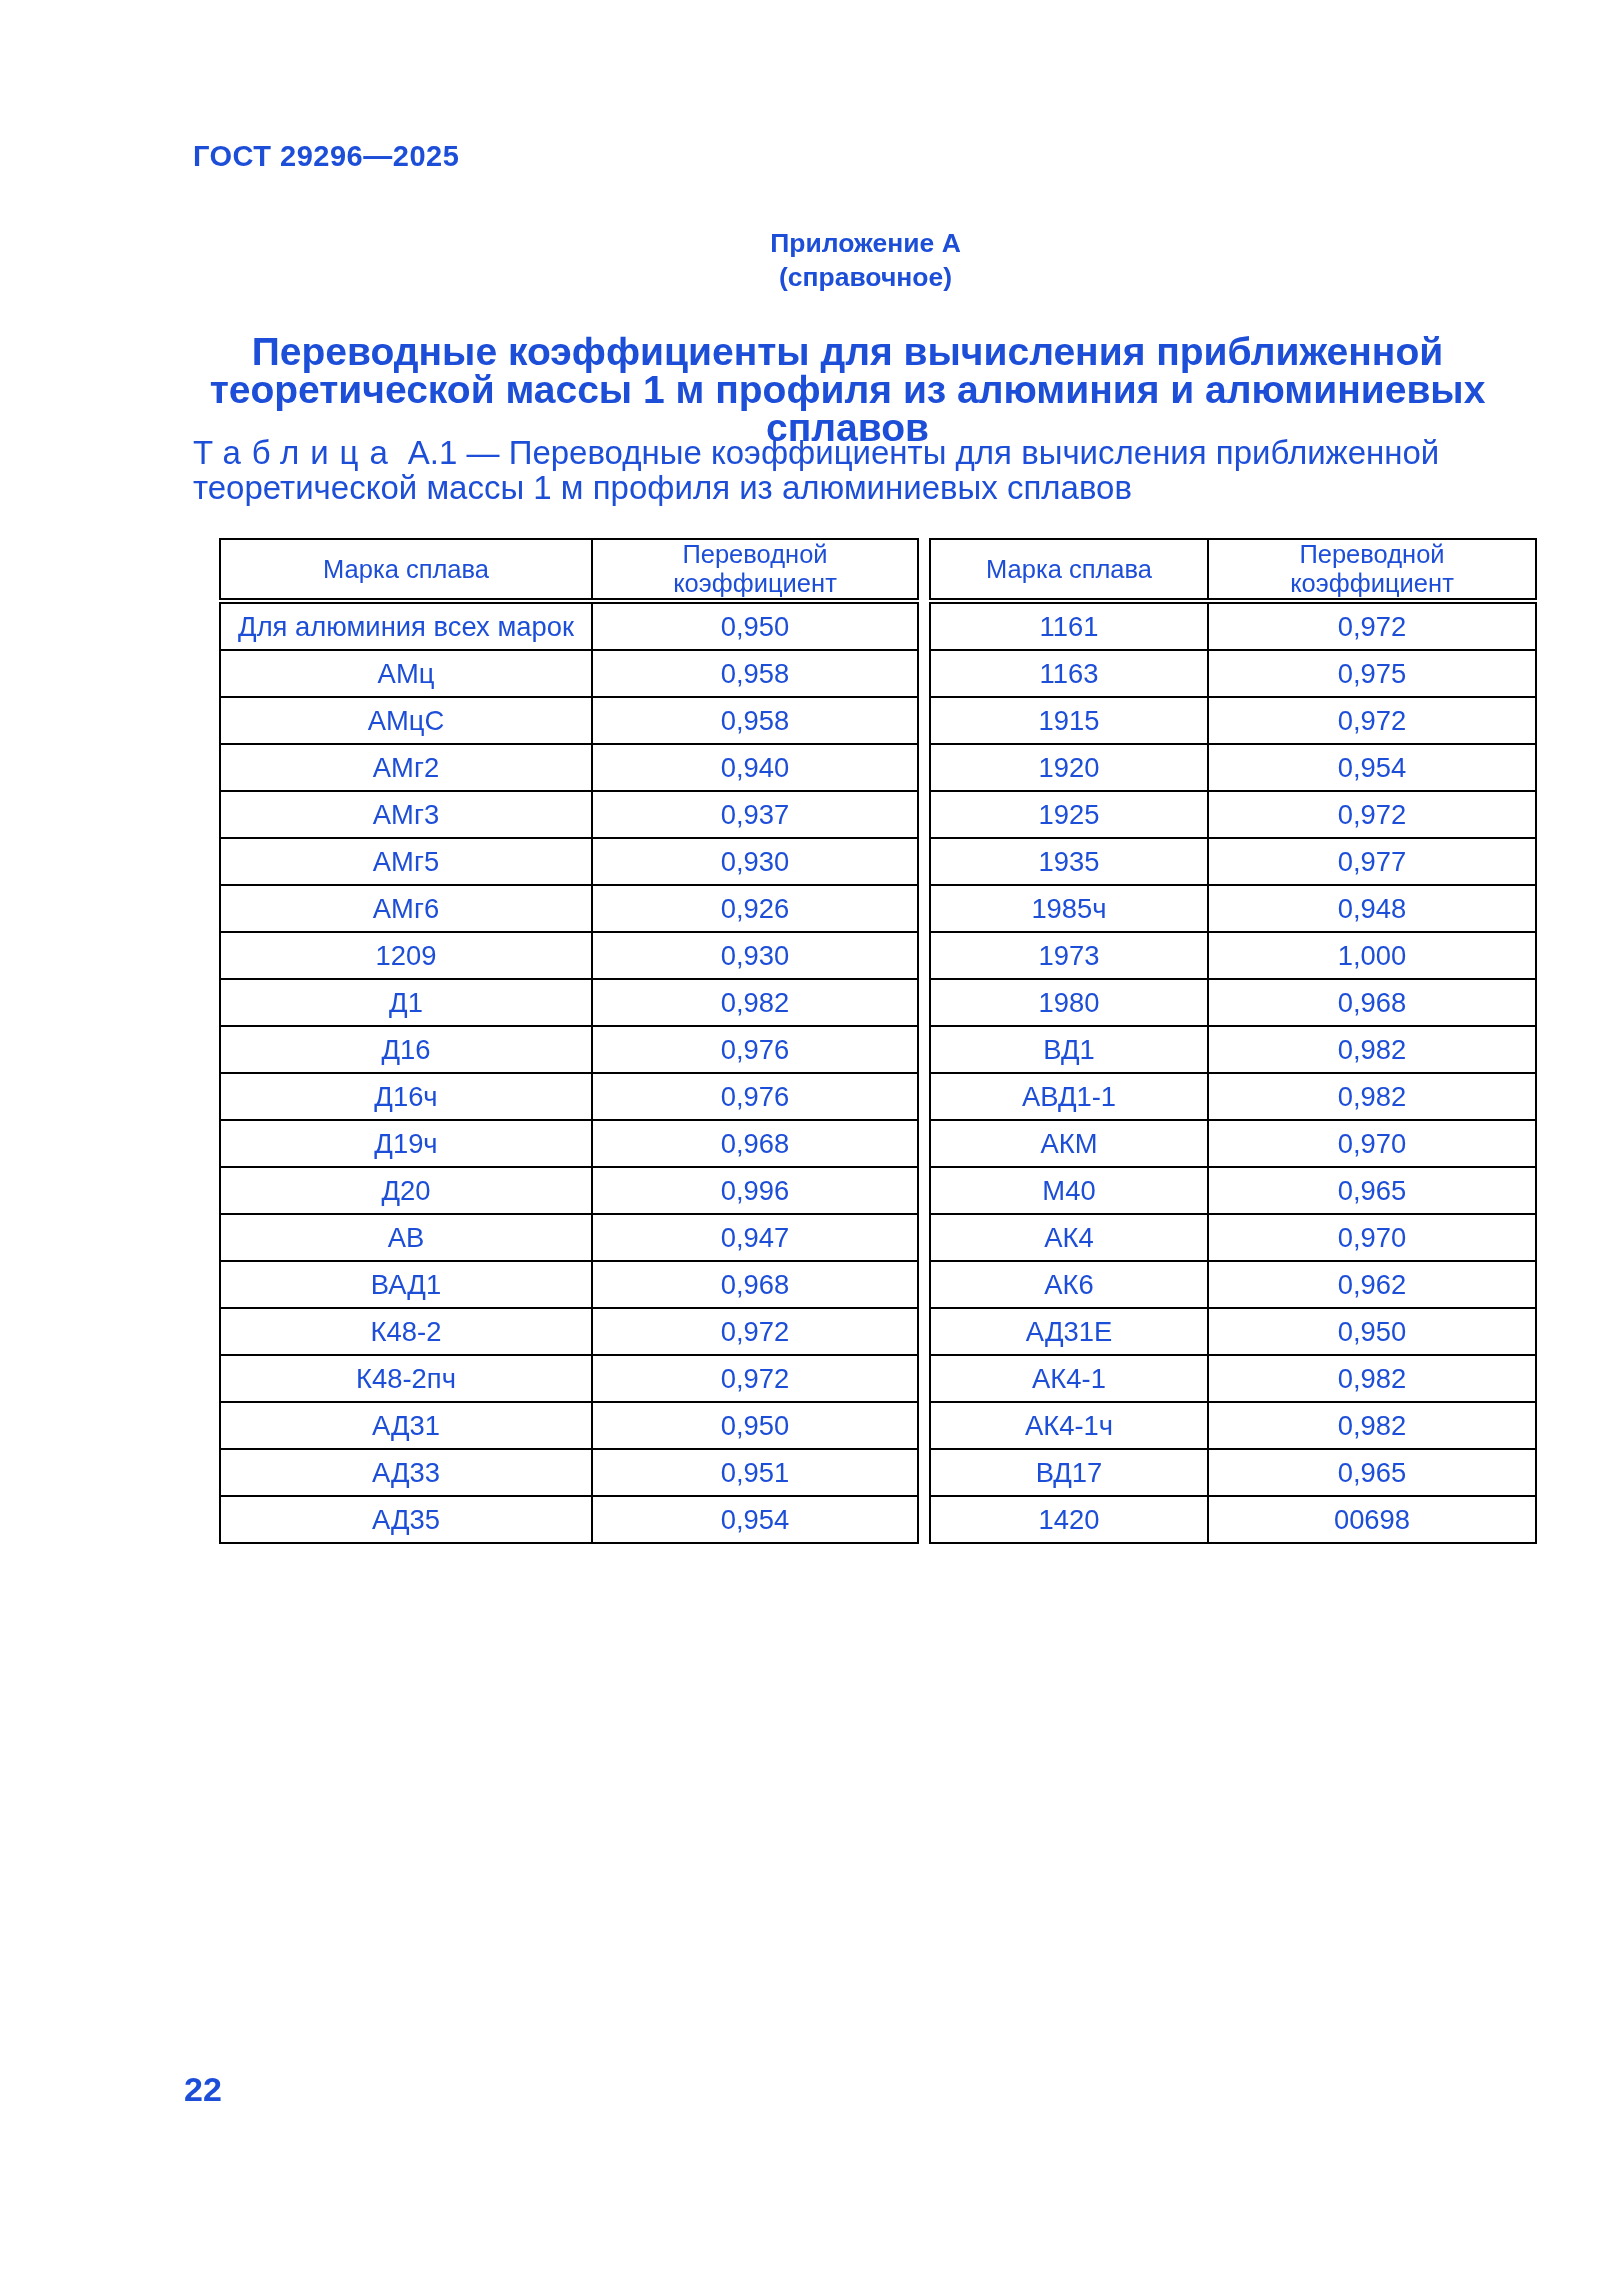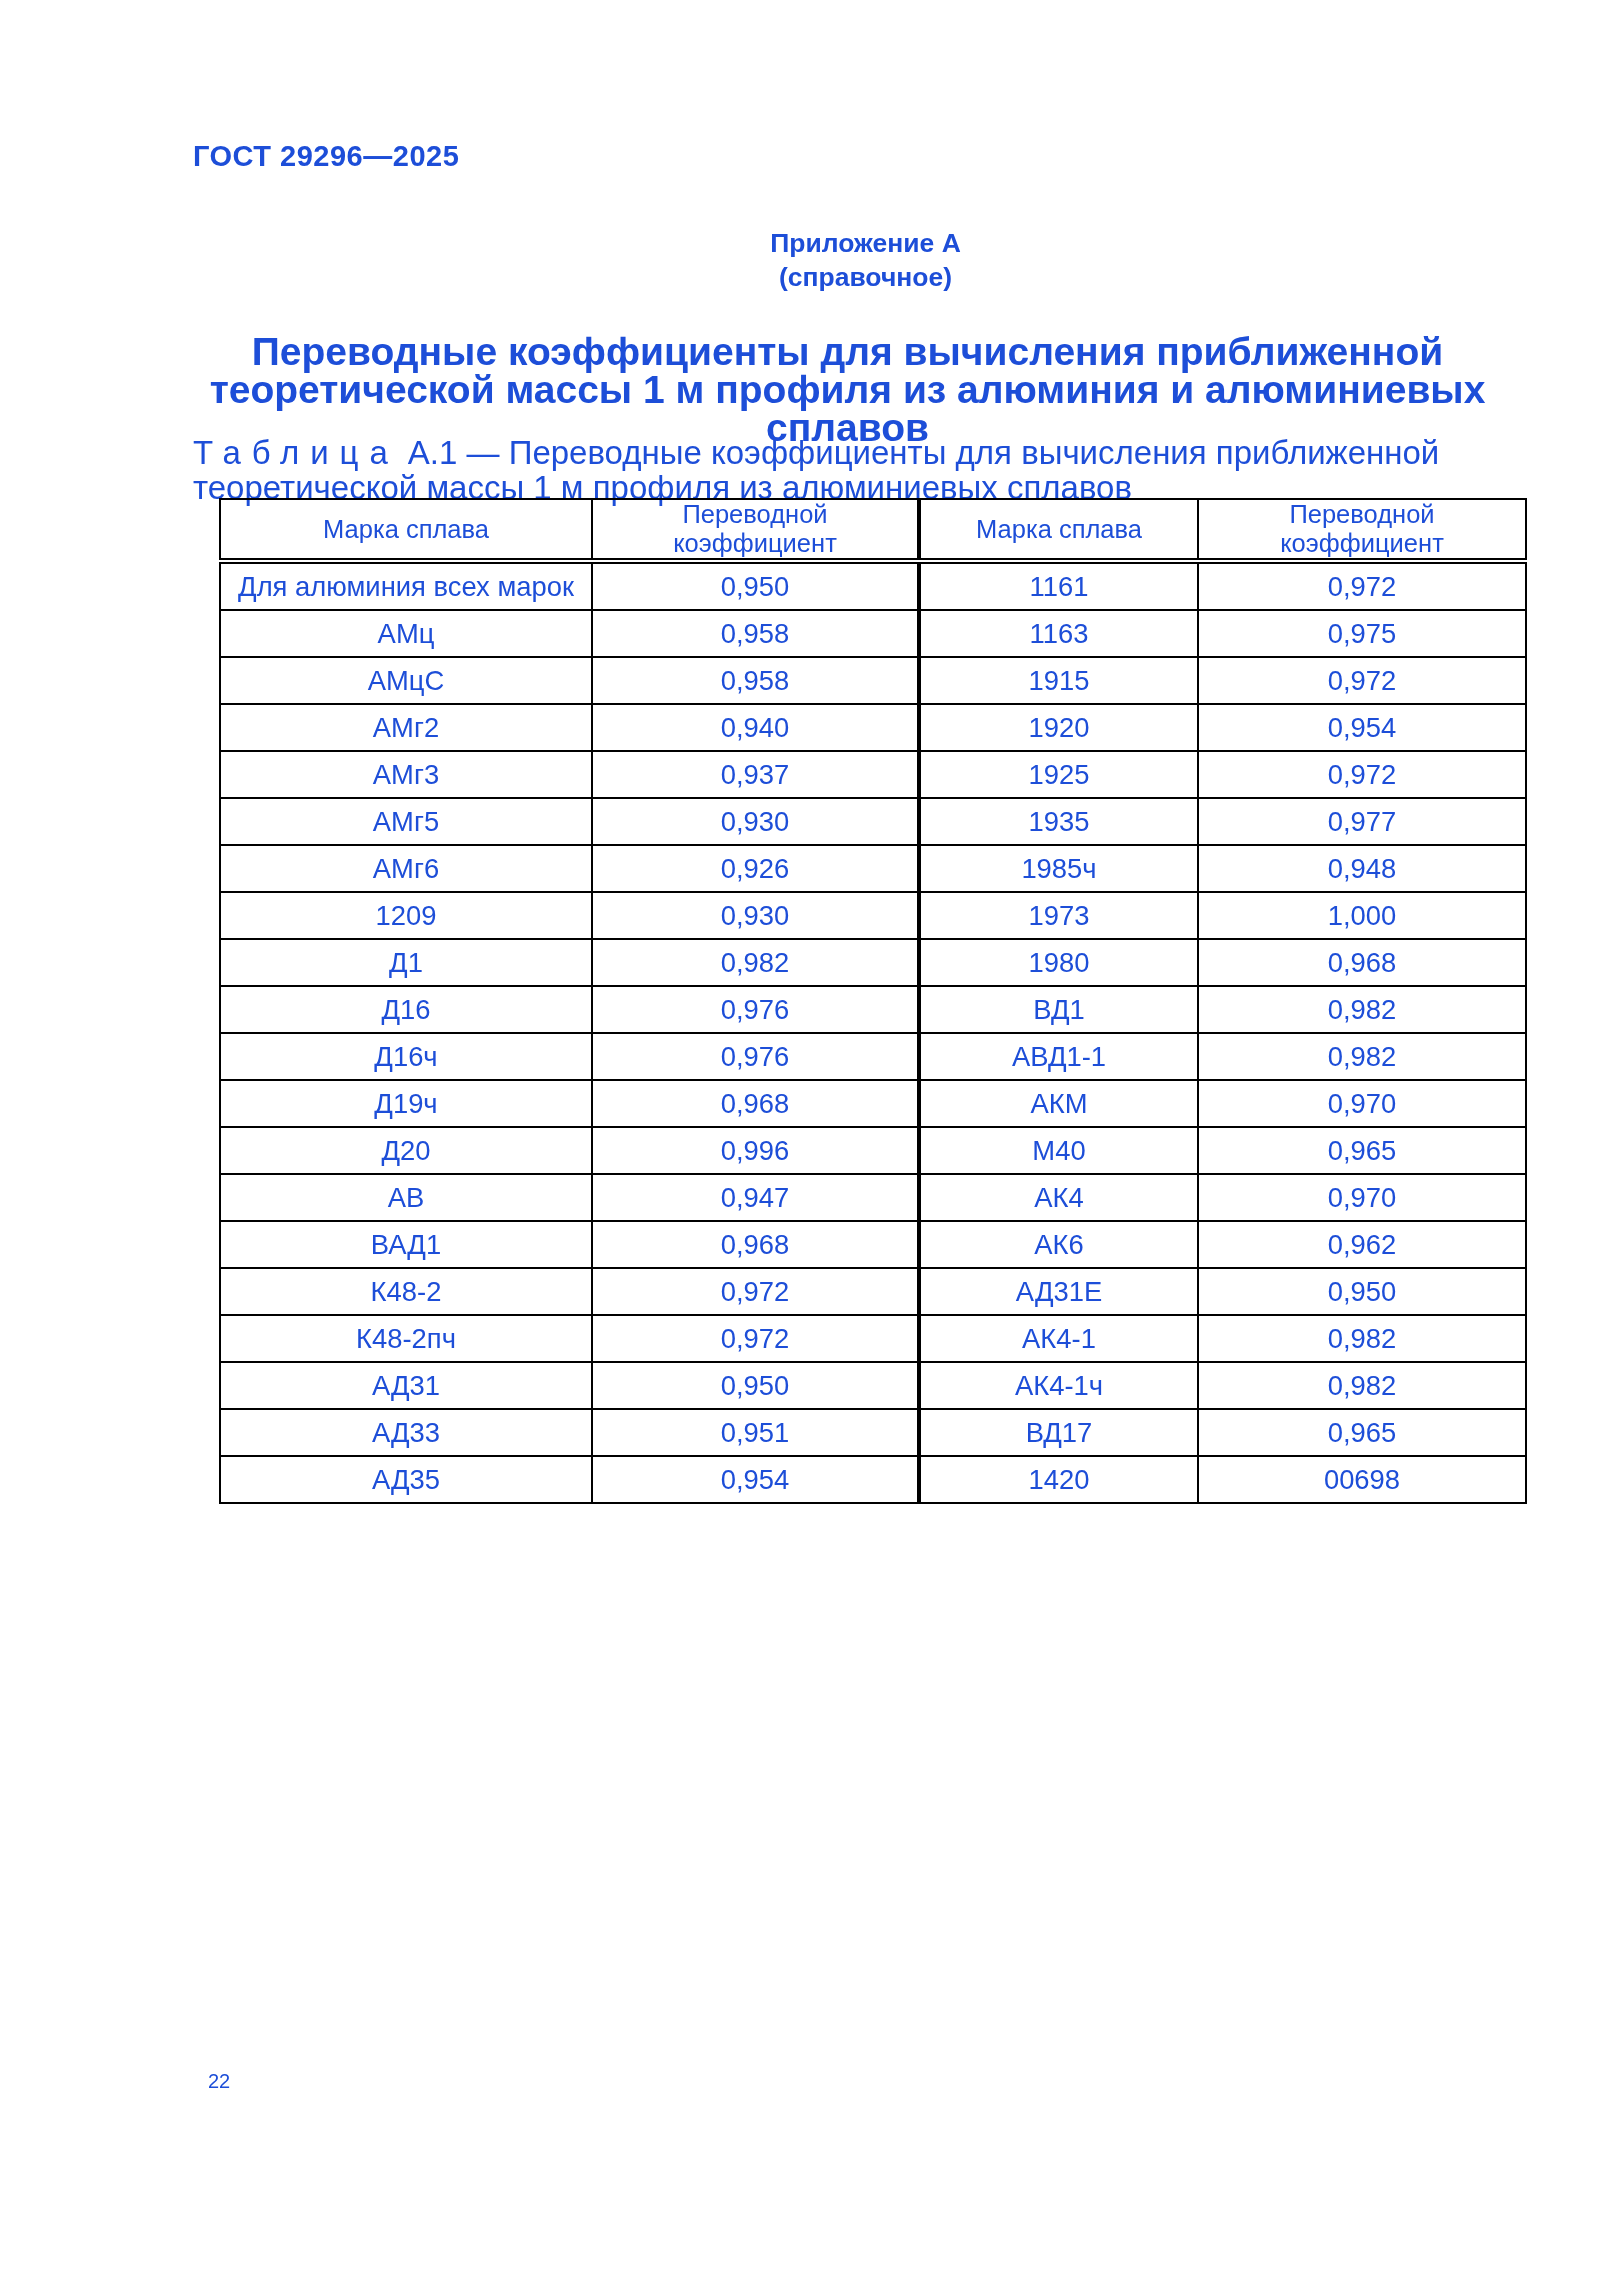--- a/index.html
+++ b/index.html
@@ -23,22 +23,22 @@
   .title-block {
     position:absolute; left:193px; top:333px; width:1309px;
     text-align:center; font-size:39px; font-weight:bold; line-height:38px;
   }
   .caption {
     position:absolute; left:193px; top:435px; width:1313px;
     font-size:33px; line-height:35px; text-align:left;
   }
   .caption .spaced { letter-spacing:0.33em; }
   .tables {
-    position:absolute; left:193px; top:498px;
-    display:flex; gap:0;padding-left:26px;
+    position:absolute; left:193px; top:538px;
+    display:flex; gap:10px;padding-left:26px;
   }
   table.half {
     border-collapse:collapse;
     table-layout:fixed;
     border:2.9px solid #000;
   }
   table.half-left  { width:699px; }
   table.half-right { width:607px; }
   table.half th {
     font-weight:normal; font-size:25.5px;
@@ -52,22 +52,23 @@
     height:45px; padding:0 5.9px;
     text-align:center; vertical-align:middle;
     border:2.9px solid #000;
     overflow:hidden; white-space:nowrap;
   }
   .col-mark-l  { width:372px; }
   .col-coef-l  { width:326px; }
   .col-mark-r  { width:278px; }
   .col-coef-r  { width:328px; }
   .page-num {
-    position:absolute; left:208px; top:2070px;
-    font-size:20px;
+    position:absolute; left:184px; top:2070px;
+    font-size:34px;
+    font-weight:bold;
   }
 </style>
 </head>
 <body>
 
 <div class="page">
 
   <div class="doc-code">ГОСТ 29296—2025</div>
 
   <div class="appendix">

